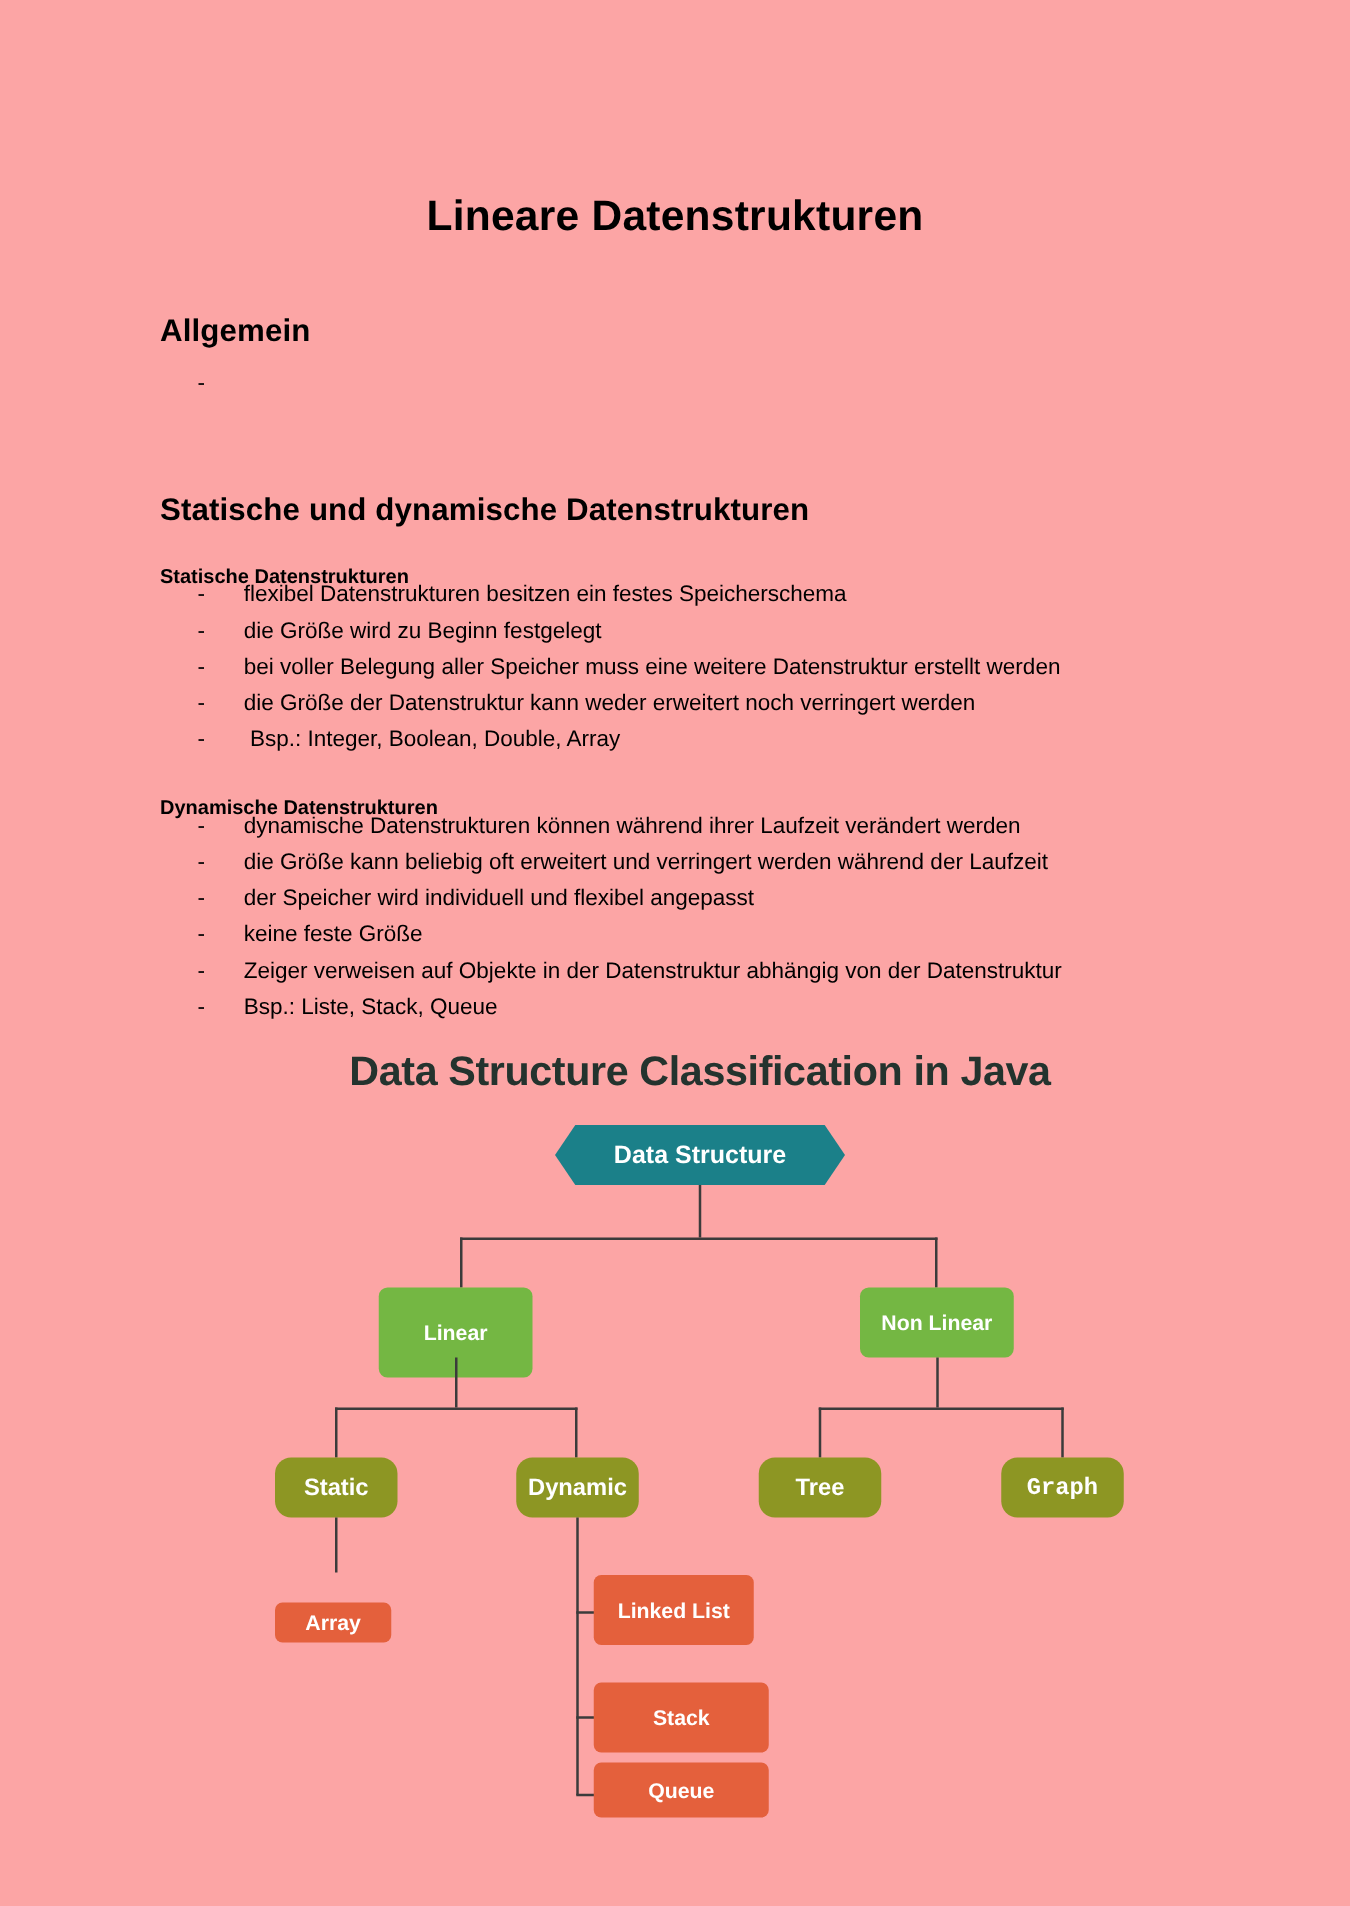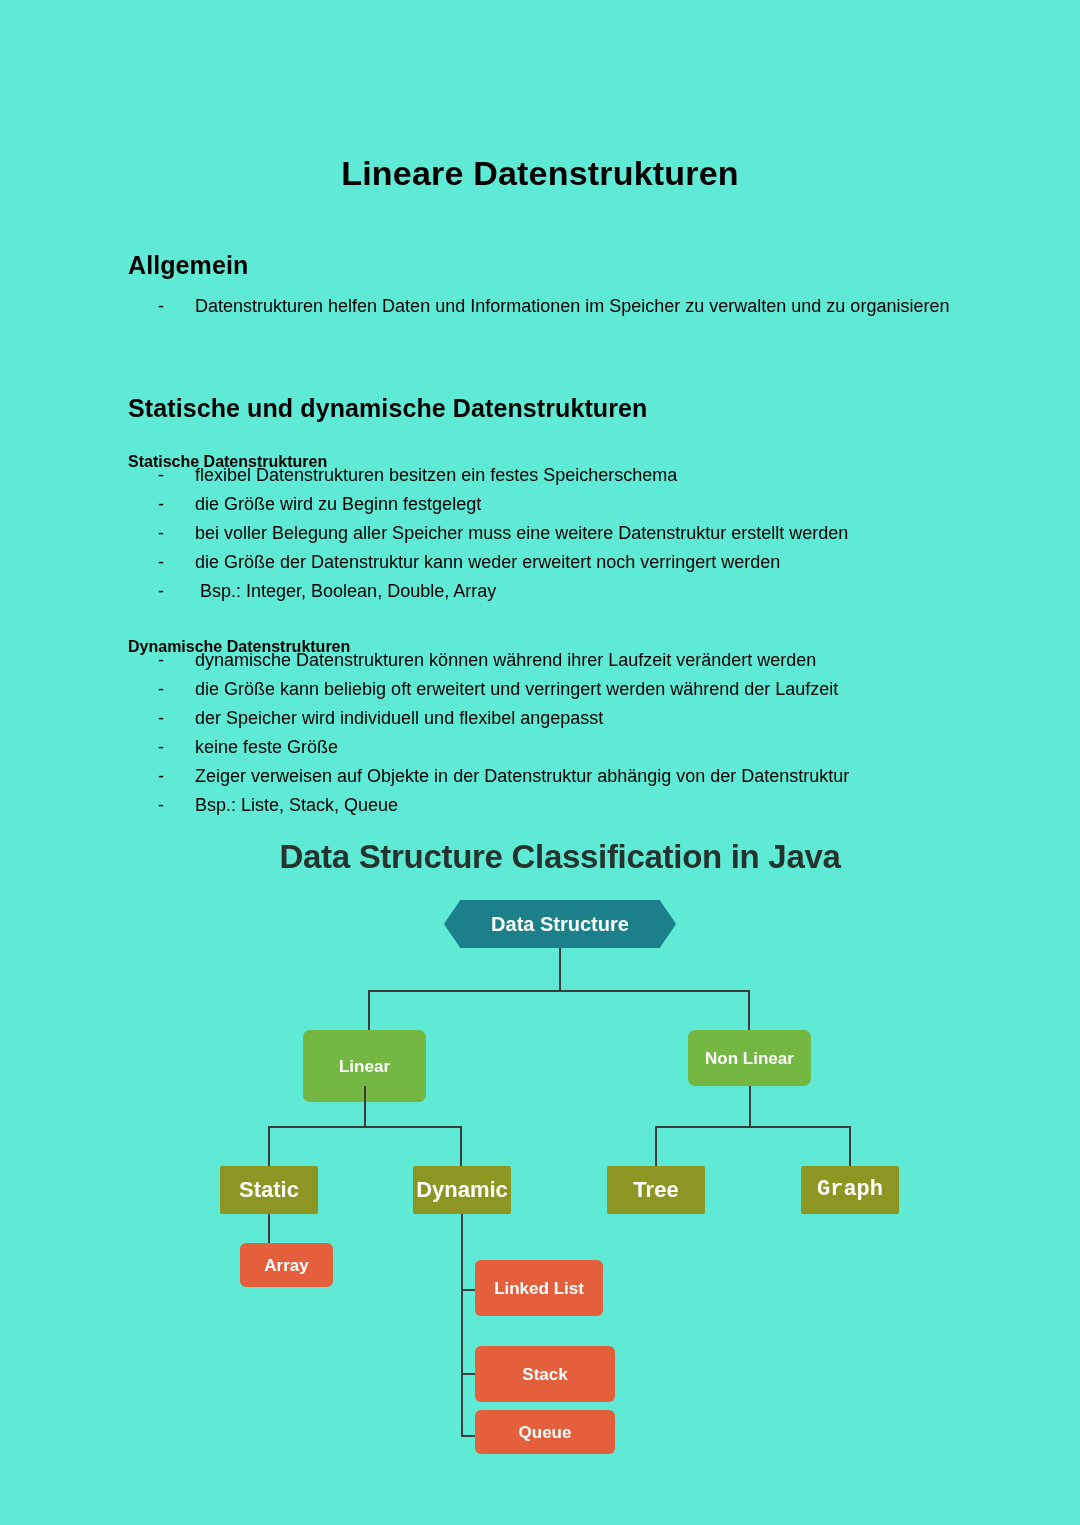--- a/index.html
+++ b/index.html
@@ -12,21 +12,21 @@
     width: 1080px;
     height: 1525px;
     position: relative;
     font-family: "Liberation Sans", sans-serif;
     color: #000000;
     overflow: hidden;
   }
   .page {
     position: absolute;
     inset: 0;
-    background: #5eead4;
+    background: #fca5a5;
     padding-left: 13px;
   }
 
   
   .doc-title {
     position: absolute;
     top: 131px;
     left: 0;
     width: 1080px;
     text-align: center;
@@ -117,22 +117,22 @@
     border-radius: 8px;
     clip-path: polygon(7% 0, 93% 0, 100% 50%, 93% 100%, 7% 100%, 0 50%);
   }
   .node.green {
     background: #74b743;
     font-size: 17px;
     border-radius: 7px;
   }
   .node.olive {
     background: #8d9623;
-    font-size: 22px;
-    border-radius: 2px;
+    font-size: 19px;
+    border-radius: 13px;
   }
   .node.orange {
     background: #e4603c;
     font-size: 17px;
     border-radius: 6px;
   }
   .edge {
     position: absolute;
     background: #3b3b3b;
   }
@@ -143,21 +143,21 @@
 <body>
 
 <div class="page">
 
   <h1 class="doc-title">Lineare Datenstrukturen</h1>
 
   <h2 class="h2" style="top:230px">Allgemein</h2>
 
   <div class="para" style="top:292px; width:800px">
     <div class="para-row">
-      <span class="dash">-</span><span>Datenstrukturen helfen Daten und Informationen im Speicher zu verwalten und zu organisieren</span>
+      <span class="dash">-</span>
     </div>
   </div>
 
   <h2 class="h2" style="top:373px">Statische und dynamische Datenstrukturen</h2>
 
   <h3 class="h3" style="top:437px">Statische Datenstrukturen</h3>
 
   <ul class="list" style="top:461px">
     <li><span class="dash">-</span><span>flexibel Datenstrukturen besitzen ein festes Speicherschema</span></li>
     <li><span class="dash">-</span><span>die Größe wird zu Beginn festgelegt</span></li>
@@ -200,21 +200,21 @@
     <div class="edge h" style="left:475px; top:288px; width:196px; height:2px;"></div>
     <div class="edge v" style="left:475px; top:288px; width:2px; height:40px;"></div>
     <div class="edge v" style="left:669px; top:288px; width:2px; height:40px;"></div>
 
     <div class="node olive" style="left:40px; top:328px; width:98px; height:48px;">Static</div>
     <div class="node olive" style="left:233px; top:328px; width:98px; height:48px;">Dynamic</div>
     <div class="node olive" style="left:427px; top:328px; width:98px; height:48px;">Tree</div>
     <div class="node olive" style="left:621px; top:328px; width:98px; height:48px;font-family:Liberation Mono, monospace;">Graph</div>
 
     <div class="edge v" style="left:88px; top:376px; width:2px; height:44px;"></div>
-    <div class="node orange" style="left:40px; top:405px; width:93px; height:44px;margin-left:20px;">Array</div>
+    <div class="node orange" style="left:40px; top:444px; width:93px; height:32px;">Array</div>
 
     <div class="edge v" style="left:281px; top:376px; width:2px; height:222px;"></div>
     <div class="edge h" style="left:281px; top:451px; width:26px; height:2px;"></div>
     <div class="edge h" style="left:281px; top:535px; width:26px; height:2px;"></div>
     <div class="edge h" style="left:281px; top:597px; width:26px; height:2px;"></div>
 
     <div class="node orange" style="left:295px; top:422px; width:128px; height:56px;">Linked List</div>
     <div class="node orange" style="left:295px; top:508px; width:140px; height:56px;">Stack</div>
     <div class="node orange" style="left:295px; top:572px; width:140px; height:44px;">Queue</div>
 

